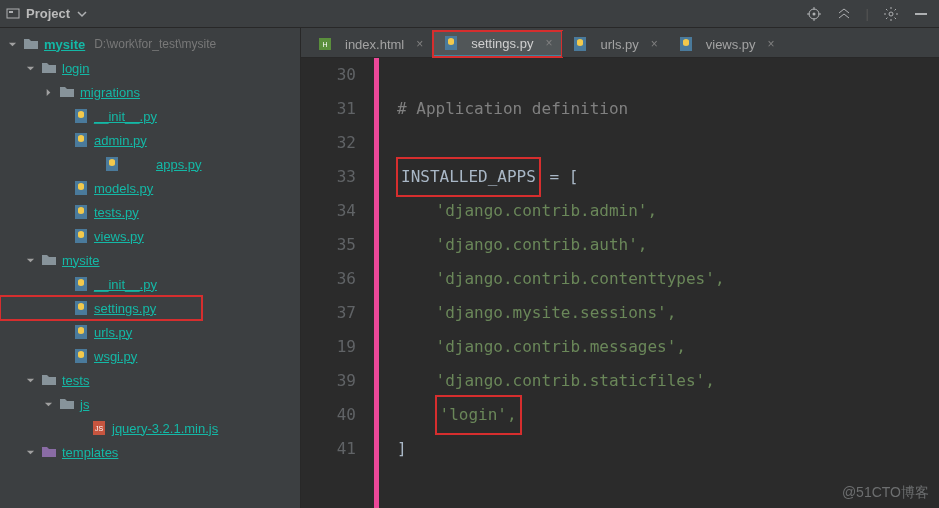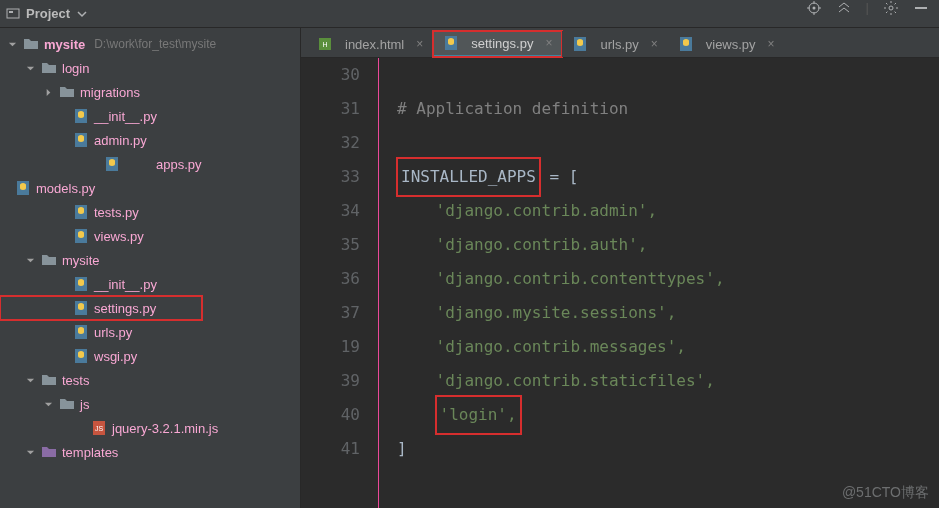--- a/index.html
+++ b/index.html
@@ -1,37 +1,37 @@
 <!DOCTYPE html>
 <html><head>
 <meta charset="utf-8">
 <style>
   * { margin:0; padding:0; box-sizing:border-box; }
   body { width:939px; height:508px; background:#3c3f41; font-family:"Segoe UI",Arial,sans-serif; font-size:13px; color:#bbb; overflow:hidden; position:relative; }
-  .toolbar { height:28px; display:flex; background:#3c3f41; border-bottom:1px solid #282828; }
+  .toolbar { height:28px; display:flex; align-items:center; background:#3c3f41; border-bottom:1px solid #282828; }
   .toolbar-left { display:flex; align-items:center; gap:4px; padding-left:6px; }
   .toolbar-right { margin-left:auto; display:flex; gap:14px; padding-right:10px; color:#aeb0b2; }
   .proj-label { color:#bbb; font-weight:bold; }
   .main { display:flex; height:calc(100% - 28px); }
   .tree-panel { width:301px; background:#3c3f41; border-right:1px solid #282828; overflow:hidden; }
   .tree { padding:4px 0; }
   .tree-row { height:24px; display:flex; align-items:center; white-space:nowrap; gap:5px; padding-left:0; }
   .twisty { width:10px; color:#a0a0a0; display:inline-flex; }
   .twisty svg{width:9px;height:9px;}
-  .tree-name { color:#f9a8d4; }
+  .tree-name { color:#14b8a6;text-decoration:underline; }
   .tree-name.bold { font-weight:bold; }
   .tree-path { color:#787878; font-size:12px; }
   .icon { width:16px; height:16px; display:inline-flex; align-items:center; justify-content:center; }
   .editor-side{ flex:1; display:flex; flex-direction:column; background:#2b2b2b; }
   .tabbar { height:30px; display:flex; align-items:flex-end; background:#3c3f41; border-bottom:1px solid #282828; padding-left:6px; }
   .tab { height:26px; display:flex; align-items:center; gap:12px; padding:0 10px; background:#3c3f41; color:#a3a3a3; position:relative; }
   .tab.act { background:#515658; color:#d0d0d0; border-bottom:2px solid #3e86a0; }
   .tab-close{ color:#808080; font-size:12px; }
   .editor { flex:1; display:flex; font-family:Consolas,monospace; font-size:16px; line-height:34px; background:#2b2b2b; }
-  .gutter { width:78px; text-align:right; color:#606366; padding-right:18px; border-right:1px solid #ec4899; }
+  .gutter { width:78px; text-align:right; color:#606366; padding-right:18px; border-right:5px solid #ec4899; }
   .gline{ height:34px; }
   .code { flex:1; padding-left:18px; position:relative;text-align:right; }
   .cline{ height:34px; display:flex; align-items:center; white-space:pre; }
   .c-comment{ color:#808080; }
   .c-var{ color:#a9b7c6; }
   .c-str{ color:#6a8759; }
   .c-op{ color:#a9b7c6; }
   .red-box{ outline:2px solid #d62e2e; outline-offset:-1px; }
   .watermark{ position:absolute; right:10px; bottom:6px; color:#6d6f70; font-size:14px; }
   svg{display:block;}
@@ -152,21 +152,21 @@
       <div class="tree-row" style="padding-left:58px;gap:36px;">
         <span class="twisty"></span>
         <span class="icon">
             <svg viewBox="0 0 16 16">
               <rect x="2" y="1" width="12" height="14" fill="#4a7a9b"></rect>
               <path d="M5 5c0-1 1-2 3-2s3 1 3 2v3c0 1-1 2-3 2s-3-1-3-2" fill="#f2c94c"></path>
             </svg>
           </span>
         <span class="tree-name">apps.py</span>
       </div>
-      <div class="tree-row" style="">
+      <div class="tree-row" style="padding-left:58px;">
         <span class="twisty"></span>
         <span class="icon">
             <svg viewBox="0 0 16 16">
               <rect x="2" y="1" width="12" height="14" fill="#4a7a9b"></rect>
               <path d="M5 5c0-1 1-2 3-2s3 1 3 2v3c0 1-1 2-3 2s-3-1-3-2" fill="#f2c94c"></path>
             </svg>
           </span>
         <span class="tree-name">models.py</span>
       </div>
       <div class="tree-row" style="padding-left:58px;">

